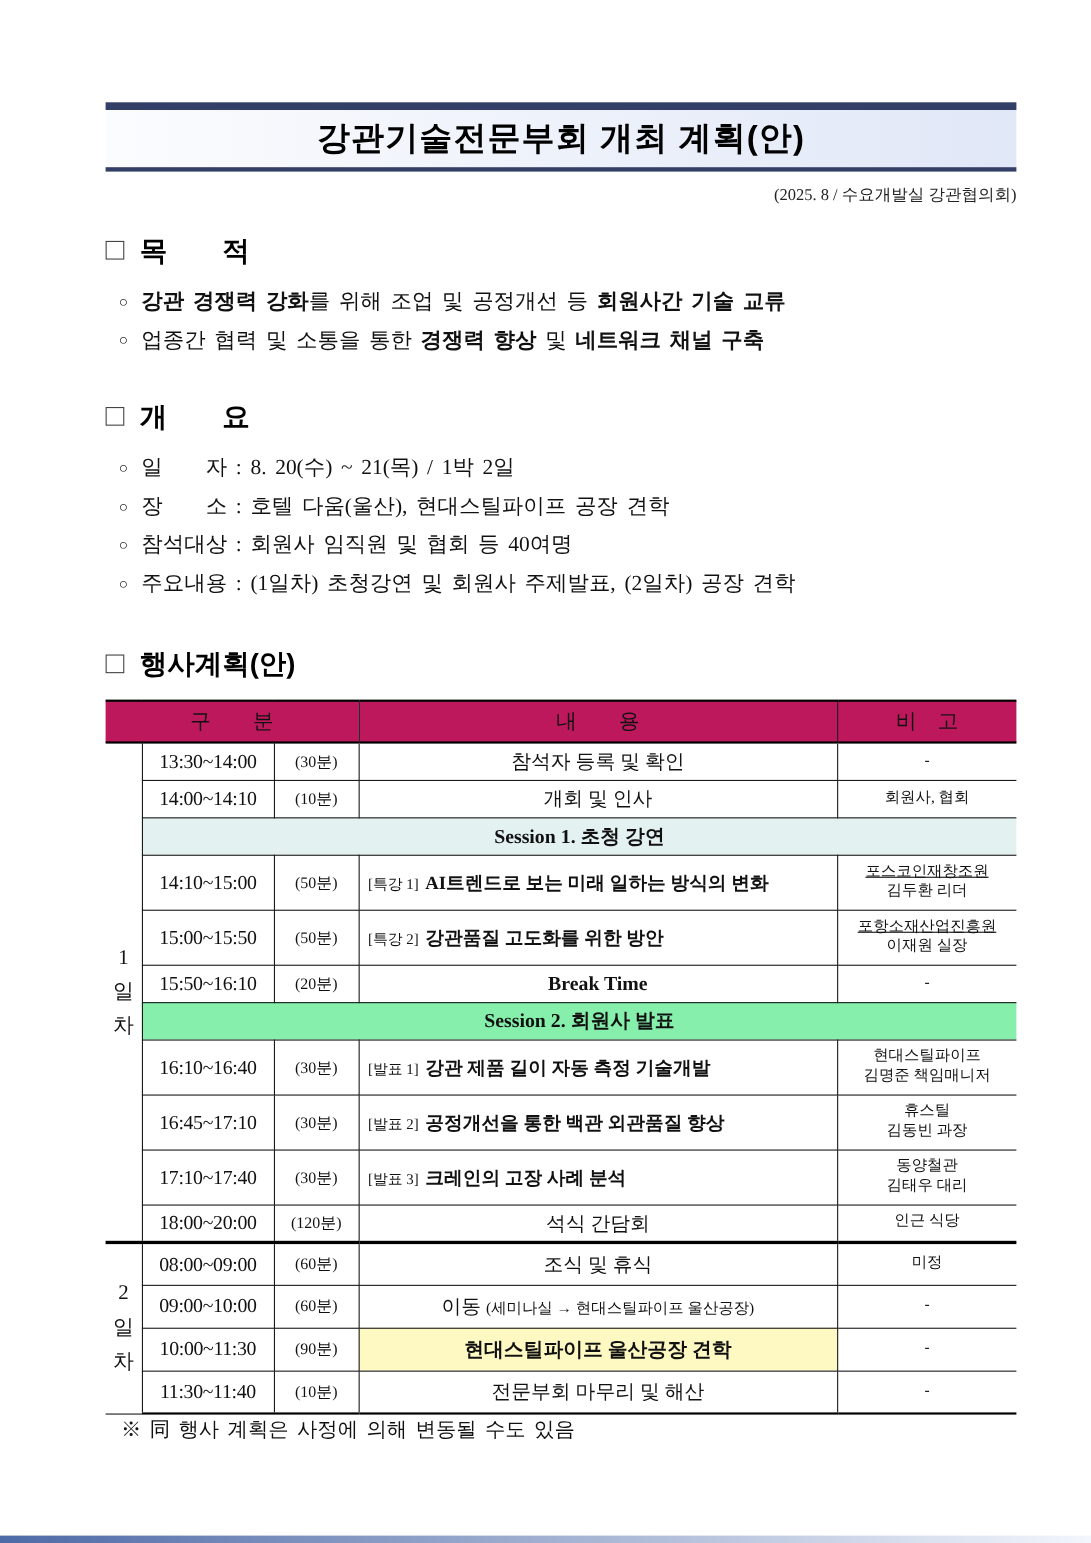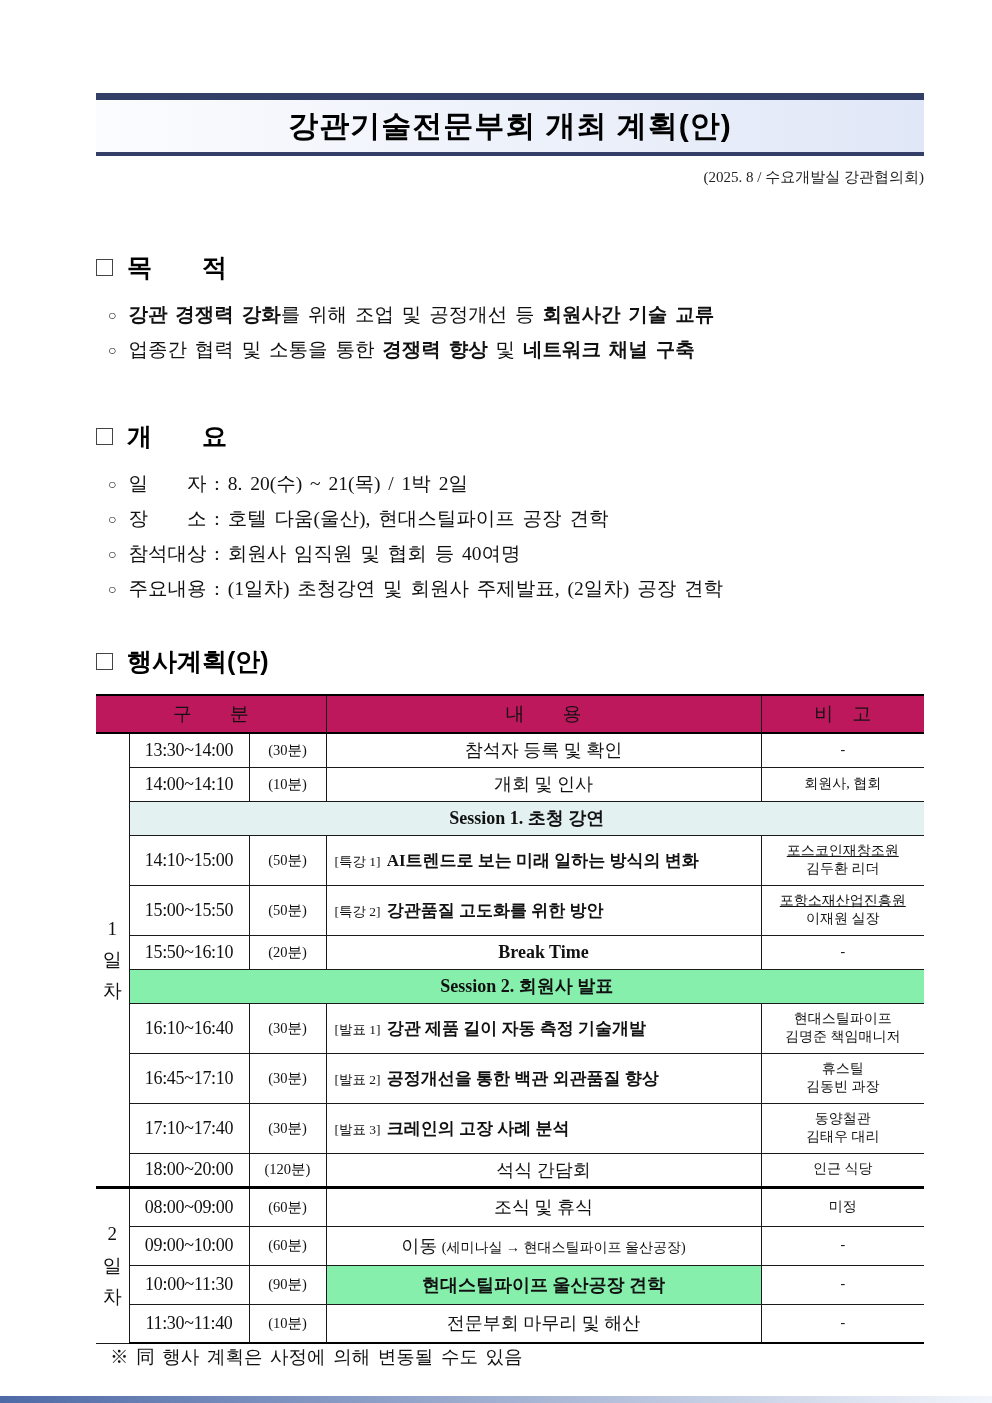--- a/index.html
+++ b/index.html
@@ -18,22 +18,22 @@
     font-family:"Liberation Sans","DejaVu Sans",sans-serif;
     font-weight:bold;font-size:30px;letter-spacing:1px;color:#000;}
   .subtitle{margin-top:12px;text-align:right;font-size:15px;color:#222;}
 
   
   .sec-head{display:flex;align-items:center;}
   .sec-head .sq{width:15px;height:15px;border:1.8px solid #444;display:inline-block;
     margin-right:14px;flex:0 0 auto;background:#fff;}
   .sec-title{font-family:"Liberation Sans","DejaVu Sans",sans-serif;
     font-weight:bold;font-size:25px;color:#000;}
-  .sec-purpose{margin-top:64px;}
-  .sec-overview{margin-top:52px;}
+  .sec-purpose{margin-top:24px;}
+  .sec-overview{margin-top:34px;}
   .sec-schedule{margin-top:38px;}
 
   .bullets{margin-top:14px;padding-left:12px;}
   .bullet-line{font-size:19.5px;line-height:34px;word-spacing:3px;white-space:pre-wrap;}
   .bullet-line .marker{font-size:14px;margin-right:12px;vertical-align:1px;}
   .bullet-line .b{font-weight:bold;}
 
   
   table.sched{border-collapse:collapse;table-layout:fixed;width:828px;margin-top:16px;}
   table.sched col.c-day{width:33px;}
@@ -198,21 +198,21 @@
             </tr>
             <tr class="r d2">
               <td class="time-cell">09:00~10:00</td>
               <td class="dur-cell">(60분)</td>
               <td class="content-cell"><span>이동 </span><span class="small">(세미나실 → 현대스틸파이프 울산공장)</span></td>
               <td class="note-cell"><span>-</span></td>
             </tr>
             <tr class="r d2">
               <td class="time-cell">10:00~11:30</td>
               <td class="dur-cell">(90분)</td>
-              <td class="content-cell" style="background: #86efac;"><span class="b">현대스틸파이프 울산공장 견학</span></td>
+              <td class="content-cell" style="background: #fef9c3;"><span class="b">현대스틸파이프 울산공장 견학</span></td>
               <td class="note-cell"><span>-</span></td>
             </tr>
             <tr class="r d2">
               <td class="time-cell">11:30~11:40</td>
               <td class="dur-cell">(10분)</td>
               <td class="content-cell"><span>전문부회 마무리 및 해산</span></td>
               <td class="note-cell"><span>-</span></td>
             </tr>
           </tbody>
       </table>

